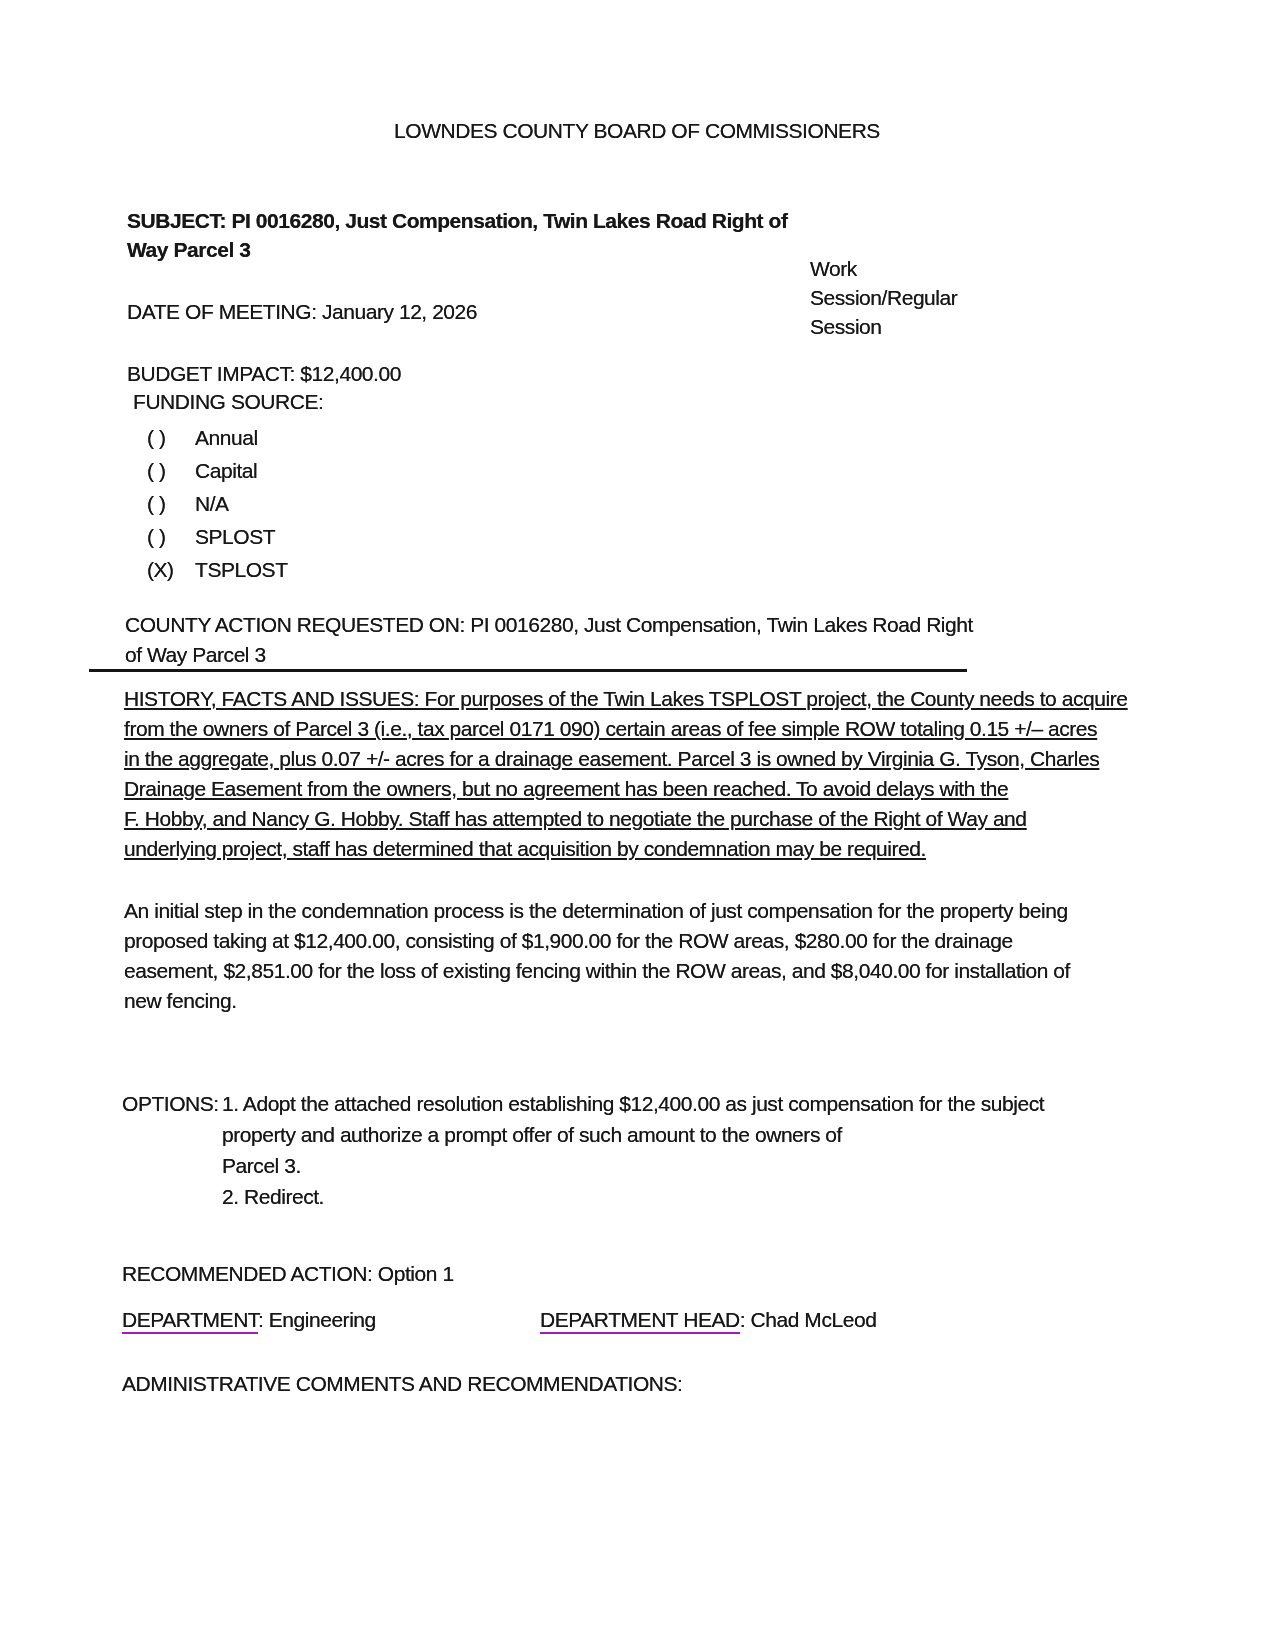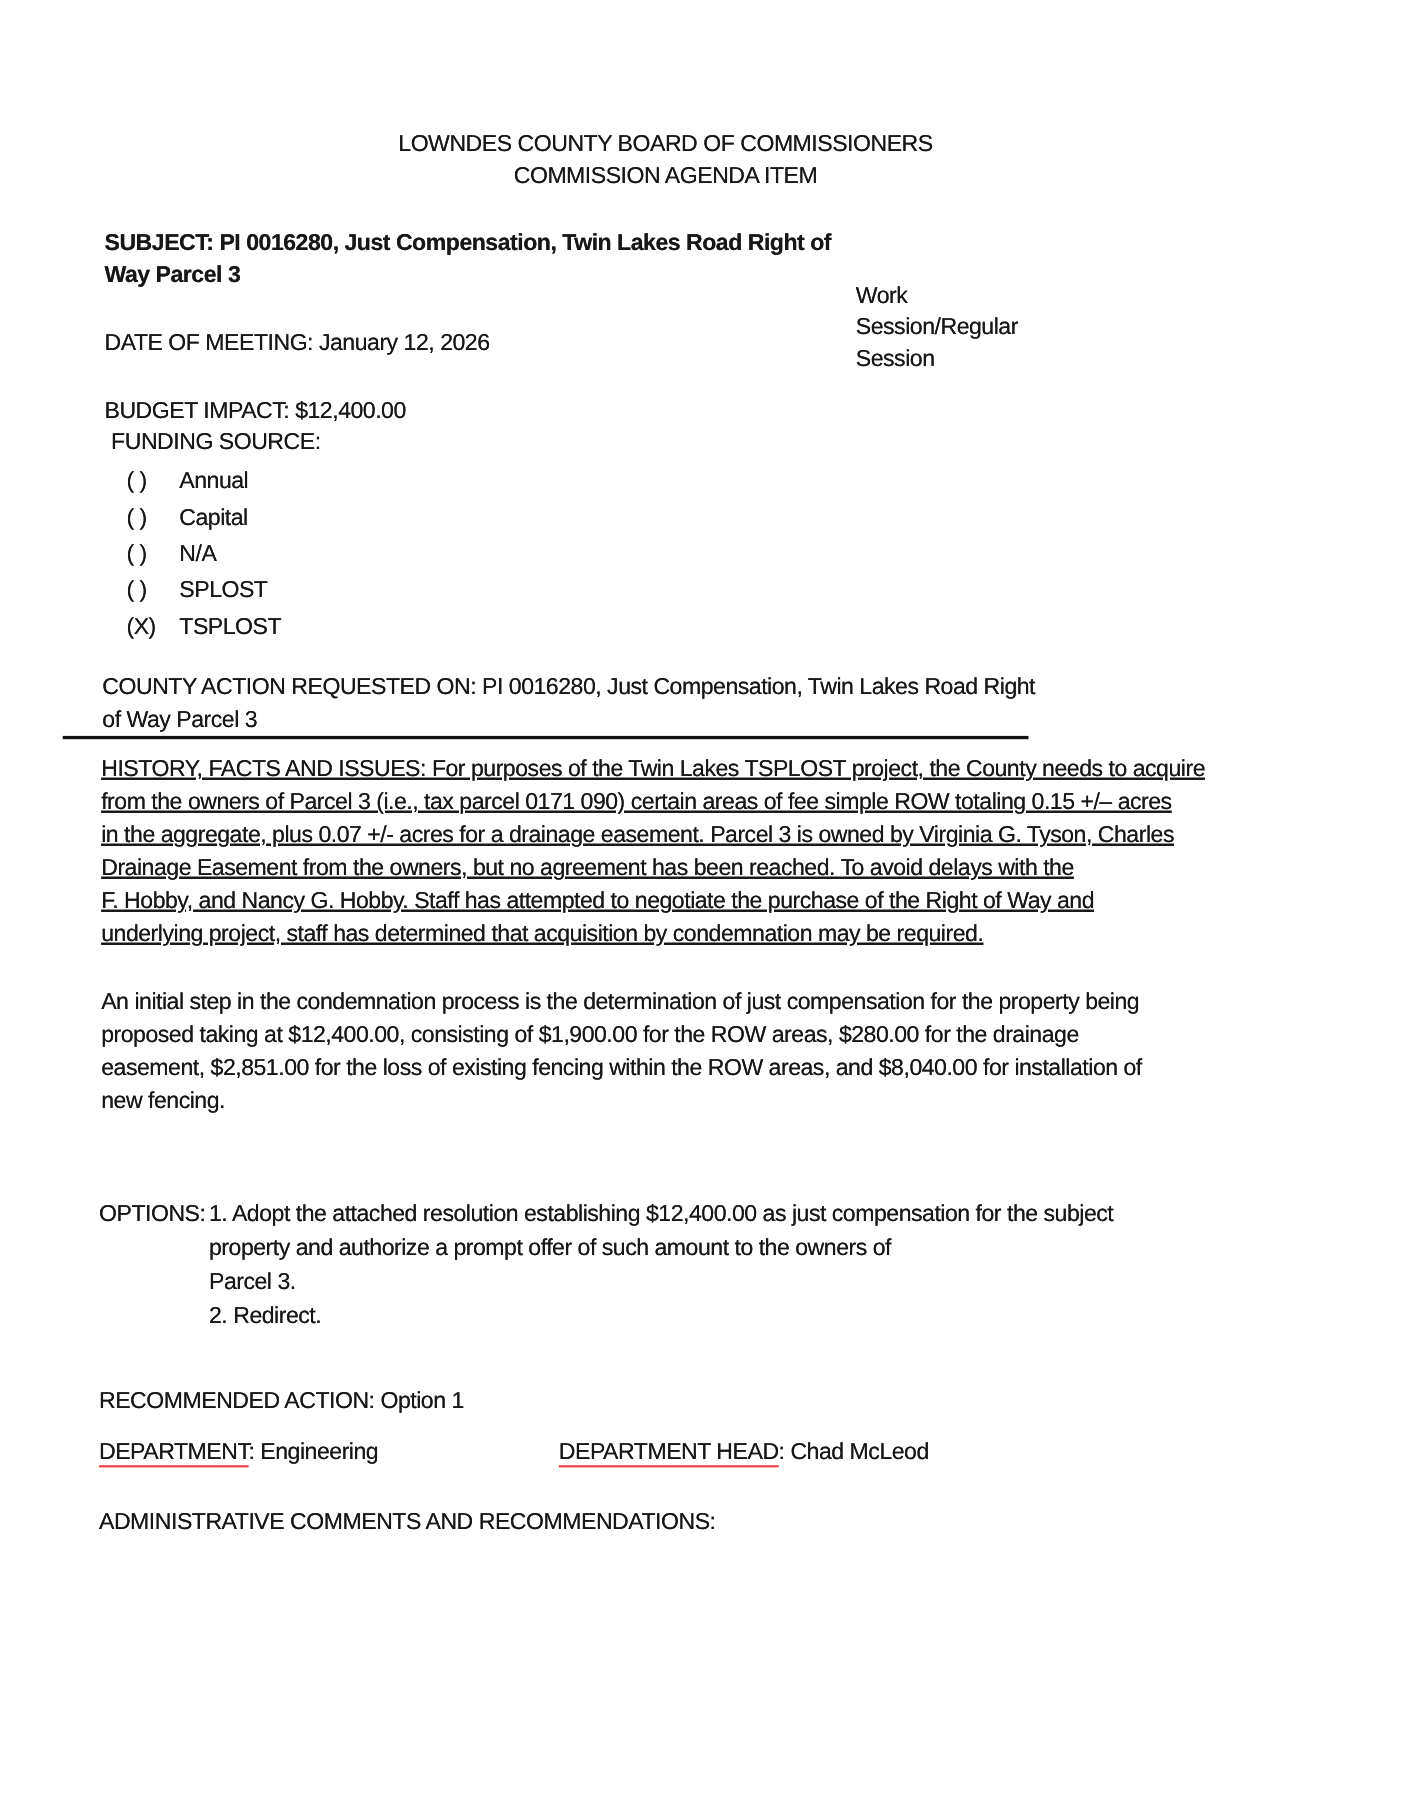--- a/index.html
+++ b/index.html
@@ -12,21 +12,21 @@
     width: 1275px;
     height: 1650px;
     background: #ffffff;
     font-family: "Liberation Sans", "DejaVu Sans", sans-serif;
     color: #171717;
     font-size: 21px;
     letter-spacing: -0.45px;
     text-shadow: 0 0 0.5px rgba(20,20,20,0.85);
     overflow: hidden;
   }
-  .abs { position: absolute; }
+  .abs { position: absolute; margin-left: 32px; }
   .doc-title {
     left: 0;
     top: 116px;
     width: 1210px;
     text-align: center;
     line-height: 29px;
   }
   .subject {
     left: 95px;
     top: 206px;
@@ -63,34 +63,33 @@
     left: 90px;
     top: 1088px;
     display: flex;
     line-height: 31px;
   }
   .options-block .options-label { width: 100px; }
   .recommended { left: 90px; top: 1262px; text-align: right; }
   .department-row { left: 90px; top: 1308px; }
   .dept-head { position: absolute; left: 418px; top: 0; white-space: nowrap; }
   .u-label {
-    border-bottom: 2px solid #ef4444;
+    border-bottom: 2px solid #a21caf;
     padding-bottom: 1px;
   }
   .admin-heading { left: 90px; top: 1372px; }
   .nowrap { white-space: nowrap; }
 </style>
 </head>
 <body>
 
 <div class="page">
 
   <div class="abs doc-title">
     <div>LOWNDES COUNTY BOARD OF COMMISSIONERS</div>
-    <div>COMMISSION AGENDA ITEM</div>
   </div>
 
   <div class="abs subject">
     <div class="nowrap">SUBJECT: PI 0016280, Just Compensation, Twin Lakes Road Right of</div>
     <div class="nowrap">Way Parcel 3</div>
   </div>
 
   <div class="abs meeting-type">
     <div>Work</div>
     <div>Session/Regular</div>

